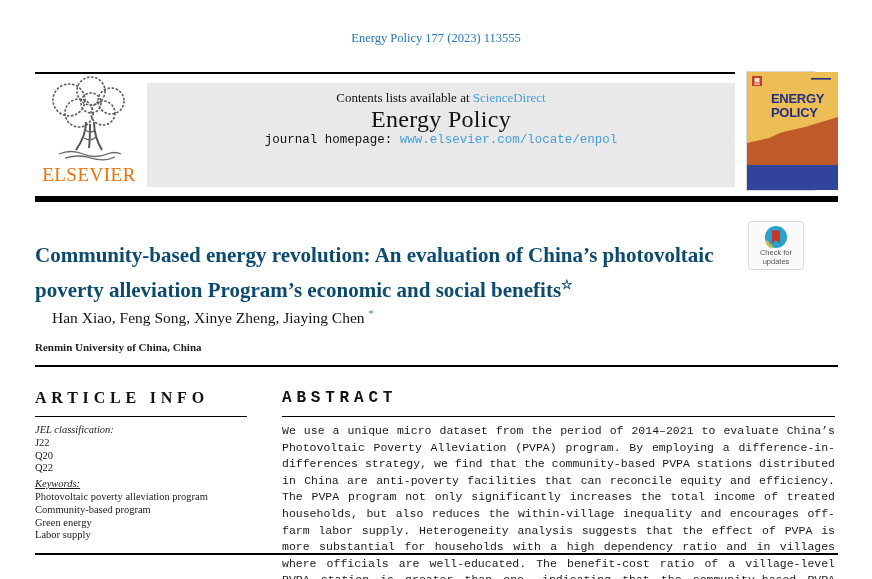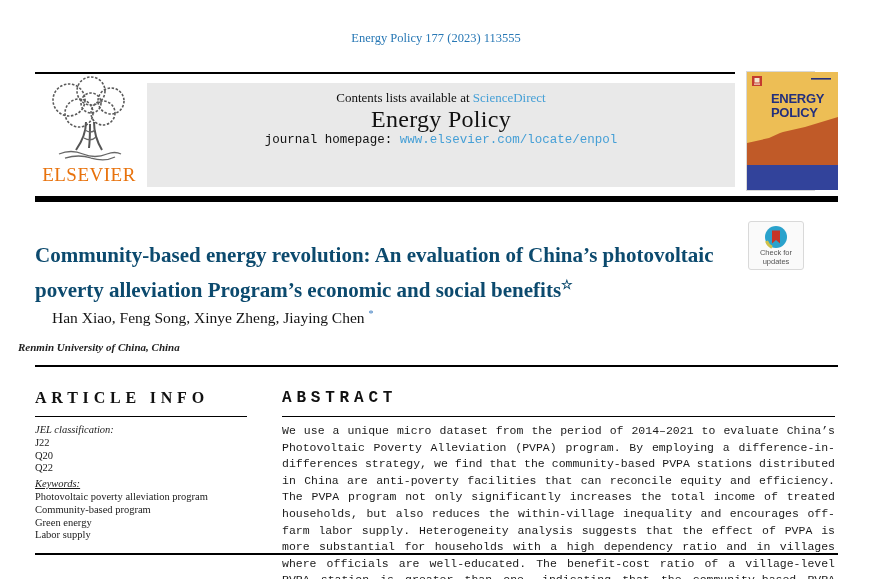--- a/index.html
+++ b/index.html
@@ -50,22 +50,22 @@
     text-align:center; cursor:pointer;
   }
   .updates-badge svg { display:block; margin:3px auto 0 auto; }
   .badge-text {
     font-family:"Liberation Sans", sans-serif; font-size:7.5px; line-height:8.5px; color:#555;
   }
 
   .authors { position:absolute; left:52px; top:308px; font-size:15.5px; color:#141414; }
   .authors sup { font-size:10px; color:#3a7bbf; cursor:pointer; }
   .affiliation {
-    position:absolute; left:18px; top:341px; font-size:11px;
-    font-style:italic; font-weight:600; color:#222;
+    position:absolute; left:35px; top:341px; font-size:11px;
+    font-weight:600; color:#222;
   }
   .rule-affil { position:absolute; left:35px; top:365px; width:803px; height:2px; background:#000; }
 
   
   .info-col { position:absolute; left:35px; top:389px; width:212px; }
   .abs-col  { position:absolute; left:282px; top:389px; width:553px;font-family:Liberation Mono, monospace; }
   .col-heading { font-size:16px; font-weight:bold; letter-spacing:0.3em; color:#111; }
   .col-rule { border:none; border-top:1.4px solid #000; margin-top:9px; }
 
   .info-body { margin-top:7px; font-size:10.5px; line-height:12.8px; color:#1a1a1a; }

